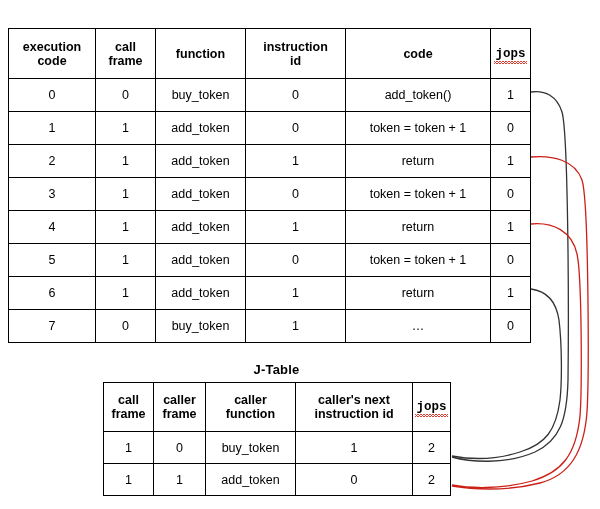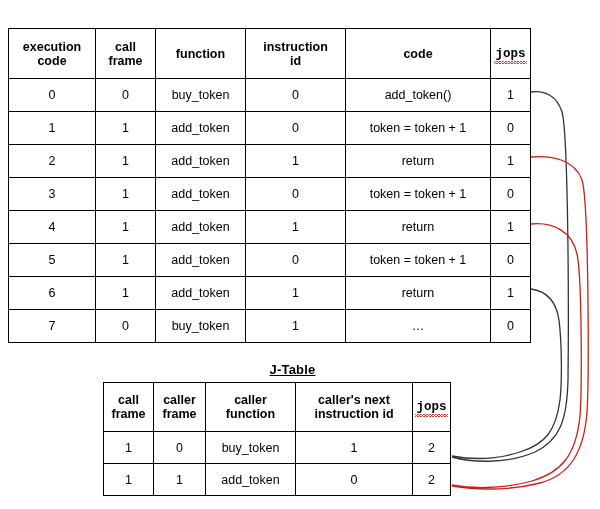--- a/index.html
+++ b/index.html
@@ -35,21 +35,21 @@
   
   .tbl-title {
     position: absolute;
     font-size: 13px;
     font-weight: bold;
     letter-spacing: 0.2px;
     text-align: center;
     color: #000;
   }
   #e-table-title { left: 8px;  top: 6px;  width: 522px; }
-  #j-table-title { left: 119px; top: 362px; width: 347px; text-decoration: underline; }
+  #j-table-title { left: 103px; top: 362px; width: 347px; }
 
   
   .grid {
     position: absolute;
     border-collapse: collapse;
     table-layout: fixed;
     background: #fca5a5;
   }
   .grid td, .grid th {
     border: 1px solid #000;

